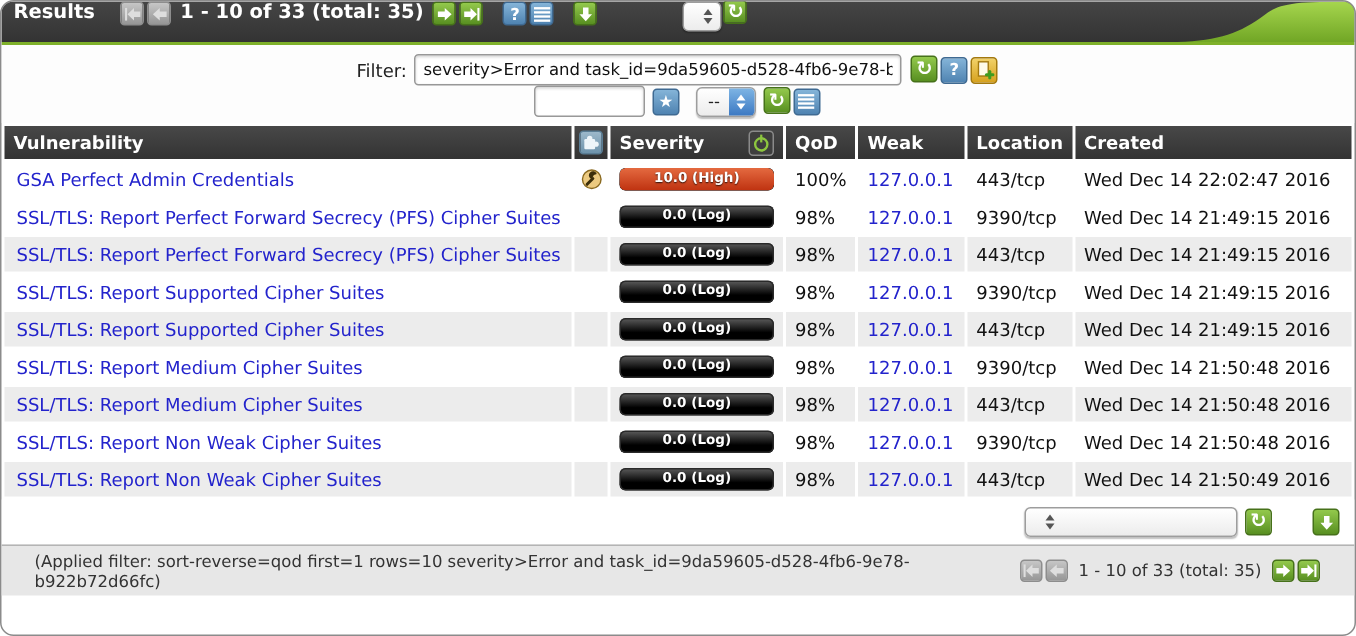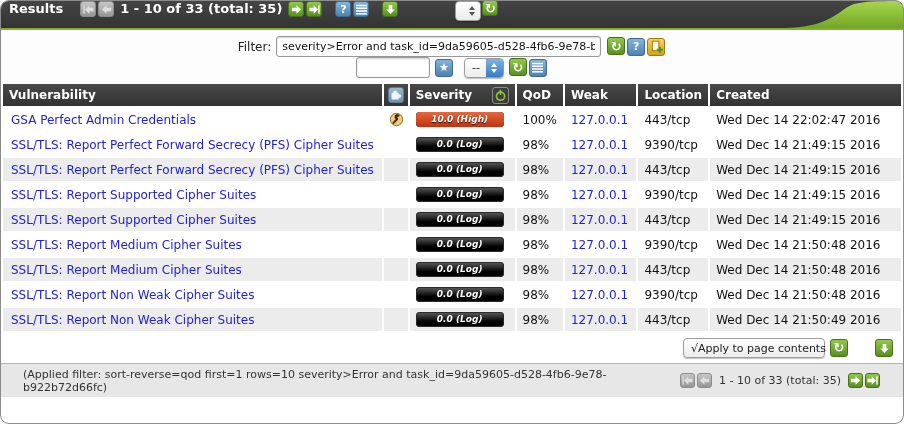--- a/index.html
+++ b/index.html
@@ -55,21 +55,21 @@
   .ovr-btn { width:17px; height:17px; border:1px solid #8a8a8a; border-radius:3px; background:#3e3e3e; display:inline-flex; align-items:center; justify-content:center; cursor:pointer; }
   .puzzle-btn { width:16px; height:16px; border-radius:3px; background:linear-gradient(#9cb8ca,#6e93ab); border:1px solid #5a7d94; display:inline-flex; align-items:center; justify-content:center; margin:0 auto; cursor:pointer; }
   tbody td { height:23px; padding:0 6px; background:#fff; color:#111; white-space:nowrap; }
   tbody tr:nth-child(2n+3) td { background:#ececec; }
   td.c-vuln { padding-left:8px; }
   td.c-sol { padding:0 1px; text-align:center; }
   a { color:#2323cc; text-decoration:none; }
   .solicon { display:inline-flex; vertical-align:middle; }
 
   
-  .sevbar { position:relative; width:88px; height:15px; border-radius:4px; background:linear-gradient(#5e5e5e,#000 65%); overflow:hidden; box-shadow:inset 0 0 0 1px #2a2a2a;font-style:italic; }
+  .sevbar { position:relative; width:103px; height:15px; border-radius:4px; background:linear-gradient(#5e5e5e,#000 65%); overflow:hidden; box-shadow:inset 0 0 0 1px #2a2a2a; }
   .sevbar i { position:absolute; left:0; top:0; bottom:0; border-radius:4px; }
   .sevbar i.high { background:linear-gradient(#e46a40,#bf3210); }
   .sevbar i.medium { background:linear-gradient(#fdc35c,#e8960c); border-radius:4px 0 0 4px; }
   .sevbar i.log { background:transparent; }
   .sevbar b { position:relative; display:block; text-align:center; font-size:9px; font-weight:bold; color:#fff; line-height:15px; text-shadow:0 1px 1px rgba(0,0,0,.8); }
 
   
   .applyrow { height:30px; display:flex; align-items:center; justify-content:flex-end; padding:0 9px; background:#fff; }
   .applyrow .select { width:142px; margin-right:4px; }
   .applyrow .dlgap { margin-left:26px; }
@@ -358,21 +358,20 @@
           <td class="c-qod">98%</td>
           <td class="c-host"><a href="#">127.0.0.1</a></td>
           <td class="c-loc">443/tcp</td>
           <td class="c-created">Wed Dec 14 21:50:49 2016</td>
         </tr>
       </tbody>
   </table>
 
   <div class="applyrow">
     <div class="select">
-      <span>√Apply to page contents</span>
       <span class="sel-arrows">
           <i class="up"></i>
           <i class="dn"></i>
         </span>
     </div>
     <span class="btn green big glyph-refresh">↻</span>
     <span class="btn green big dlgap">
         <svg viewBox="0 0 12 12" width="11" height="11">
           <path fill="#fff" d="M4 1h4v5h2.6L6 11 1.4 6H4z"></path>
         </svg>

